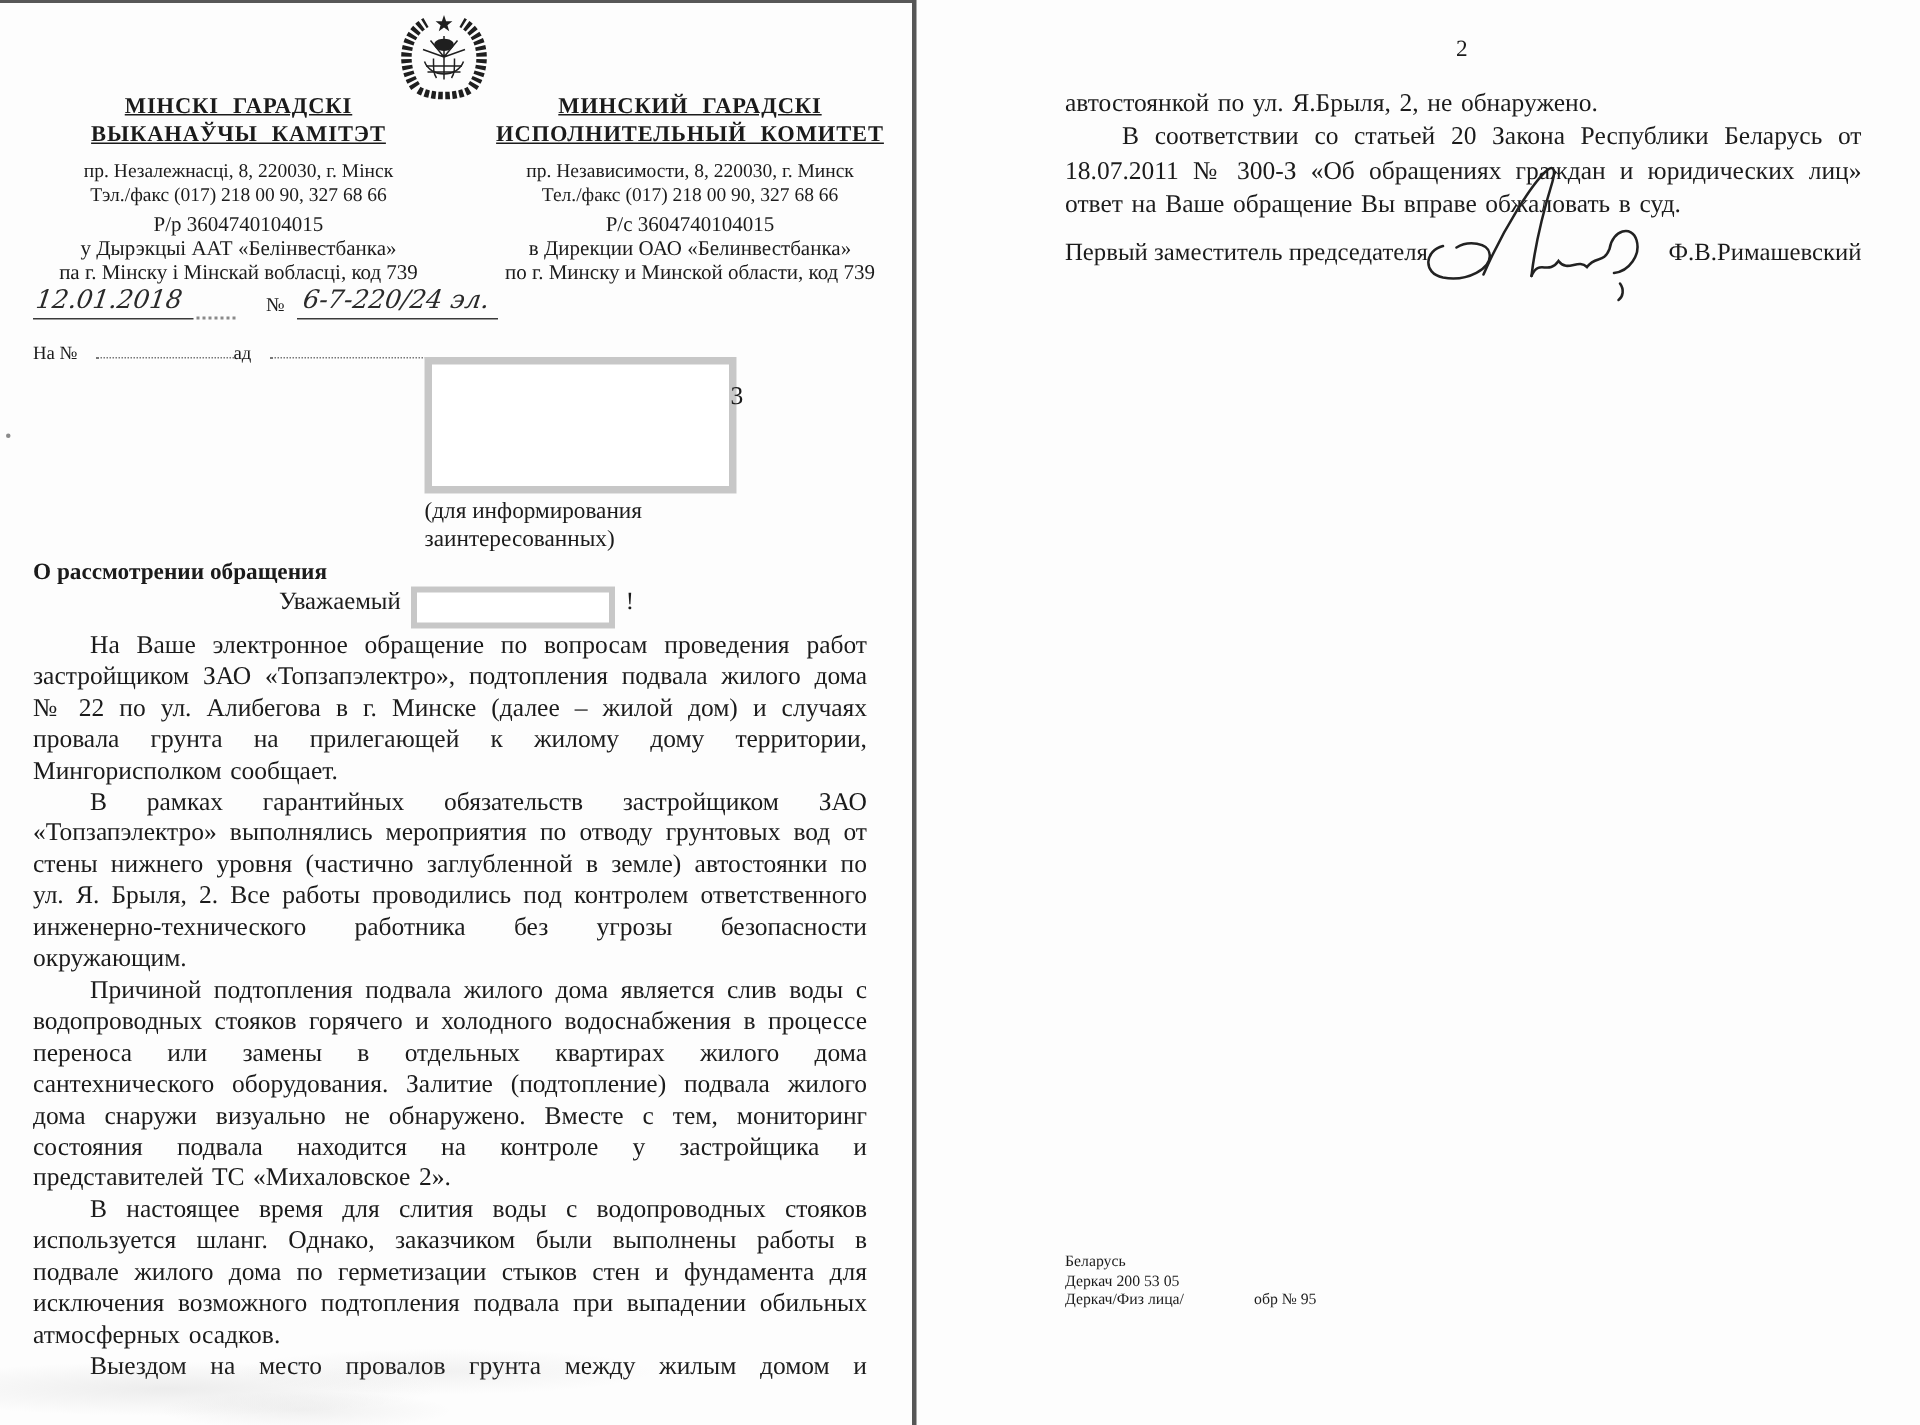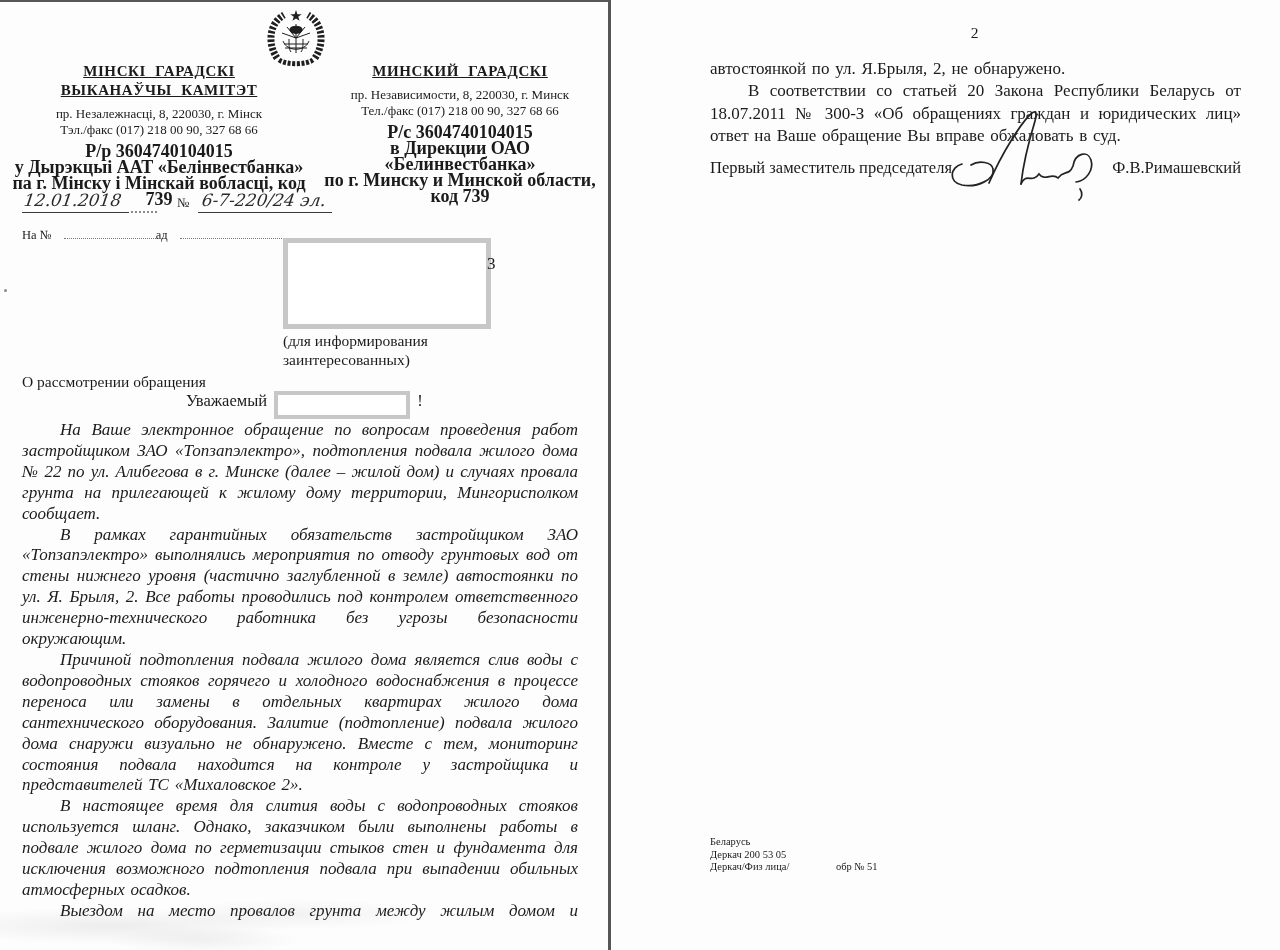--- a/index.html
+++ b/index.html
@@ -10,48 +10,48 @@
   .divider{position:absolute;left:608px;top:0;width:3px;height:950px;background:#565656;}
   .page2{position:absolute;left:612px;top:0;width:668px;height:950px;}
   
   .emblem{position:absolute;left:263px;top:6px;width:66px;height:60px;}
   
   .hdr{position:absolute;top:60px;text-align:center;}
   .hdr-left{left:10px;width:298px;}
   .hdr-right{left:314px;width:292px;}
   .org{font-weight:bold;font-size:15px;line-height:19px;letter-spacing:.6px;word-spacing:5px;text-decoration:underline;}
   .addr{margin-top:6px;font-size:13px;line-height:16px;}
-  .bank{margin-top:5px;font-size:18px;line-height:16px;font-weight:bold;}
+  .bank{margin-top:5px;font-size:14px;line-height:16px;}
   
   .ref-line{position:absolute;left:22px;top:188px;display:flex;align-items:flex-end;}
   .hw{display:inline-block;font-family:"DejaVu Serif", serif;font-style:italic;font-size:17px;
       color:#2a2a2a;transform:skewX(-8deg);}
   .ref-date-wrap{border-bottom:1.5px solid #3a3a3a;padding:0 8px 2px 2px;}
   .dots-ext{display:inline-block;width:26px;height:4px;border-bottom:2px dotted #8a8a8a;margin-left:2px;}
   .no-label{margin-left:20px;font-size:13px;padding-bottom:2px;}
   .ref-num-wrap{border-bottom:1.5px solid #3a3a3a;margin-left:8px;padding:0 6px 2px 4px;}
   
   .na-line{position:absolute;left:22px;top:224px;font-size:12.5px;}
   .blank{display:inline-block;height:12px;border-bottom:1.5px dotted #777;vertical-align:baseline;}
   .blank-1{width:92px;margin-left:12px;}
   .blank-2{width:128px;margin-left:12px;}
   .na-ad{}
   
   .addr-box{position:absolute;left:283px;top:236px;width:198px;height:81px;background:#ffffff;
             border:5px solid #c7c7c7;}
   .partial3{position:absolute;left:487px;top:252px;font-size:17px;}
   .recipient-note{position:absolute;left:283px;top:329px;width:195px;font-size:15.5px;line-height:19px;}
   
-  .subject{position:absolute;left:22px;top:371px;font-size:15.5px;}
+  .subject{position:absolute;left:22px;top:371px;font-size:15.5px;font-weight:bold;}
   .salutation{position:absolute;left:186px;top:389px;display:flex;align-items:flex-start;gap:7px;font-size:16.5px;}
   .name-box{display:inline-block;width:128px;height:20px;background:#fff;border:4px solid #c7c7c7;}
   
   .body1{position:absolute;left:22px;top:418px;width:556px;font-size:17px;line-height:20.9px;
          text-align:justify;word-spacing:1.5px;}
-  .body1 p{margin:0;text-indent:38px;font-style:italic;}
+  .body1 p{margin:0;text-indent:38px;}
   .body1 p.p-cont{text-align-last:justify;}
   
   .smudge{position:absolute;left:0;top:892px;width:618px;height:58px;
      background:
        radial-gradient(ellipse 260px 26px at 18% 55%, rgba(90,90,90,.10), transparent 70%),
        radial-gradient(ellipse 200px 22px at 48% 35%, rgba(90,90,90,.07), transparent 70%),
        radial-gradient(ellipse 140px 18px at 33% 80%, rgba(90,90,90,.08), transparent 70%);}
   .speck{position:absolute;left:4px;top:287px;width:3px;height:3px;border-radius:50%;background:#8a8a8a;}
   
   .pagenum{position:absolute;left:98px;top:24px;width:529px;text-align:center;font-size:15.5px;}
@@ -103,20 +103,21 @@
       </div>
       <div class="bank">
         <div>Р/р 3604740104015</div>
         <div>у Дырэкцыі ААТ «Белінвестбанка»</div>
         <div>па г. Мінску і Мінскай вобласці, код 739</div>
       </div>
     </div>
 
     <div class="hdr hdr-right">
       <div class="org">МИНСКИЙ ГАРАДСКІ</div>
+      <div class="org">ИСПОЛНИТЕЛЬНЫЙ КОМИТЕТ</div>
       <div class="addr">
         <div>пр. Независимости, 8, 220030, г. Минск</div>
         <div>Тел./факс (017) 218 00 90, 327 68 66</div>
       </div>
       <div class="bank">
         <div>Р/с 3604740104015</div>
         <div>в Дирекции ОАО «Белинвестбанка»</div>
         <div>по г. Минску и Минской области, код 739</div>
       </div>
     </div>
@@ -178,17 +179,17 @@
         <path d="M73,80 C78,68 84,80 91,70 C97,78 104,68 110,74 C116,66 121,72 125,62 C127,49 140,46 143,56 C146,66 138,77 128,78"></path>
         <path d="M132,85 C135,89 134,94 131,96"></path>
       </g>
     </svg>
 
     <div class="footer2">
       <div>Беларусь</div>
       <div>Деркач 200 53 05</div>
       <div class="footer-l3">
         <span>Деркач/Физ лица/</span>
-        <span class="obr">обр № 51</span>
+        <span class="obr">обр № 95</span>
       </div>
     </div>
   </div>
 </div>
 
 </body></html>

